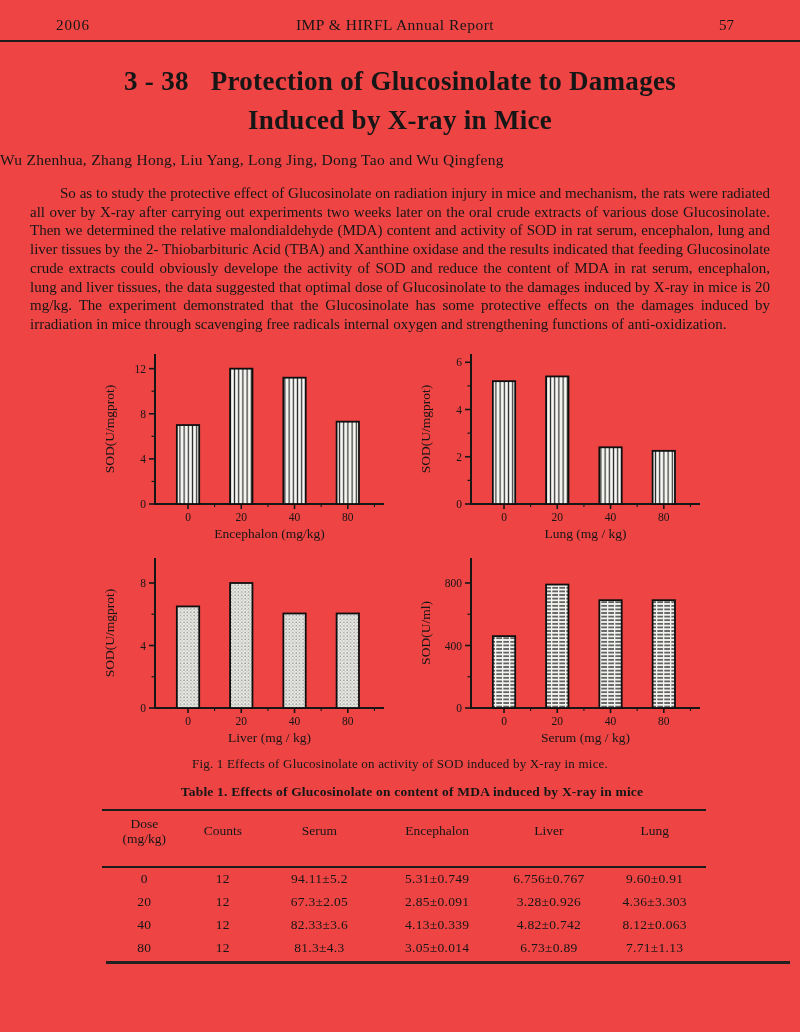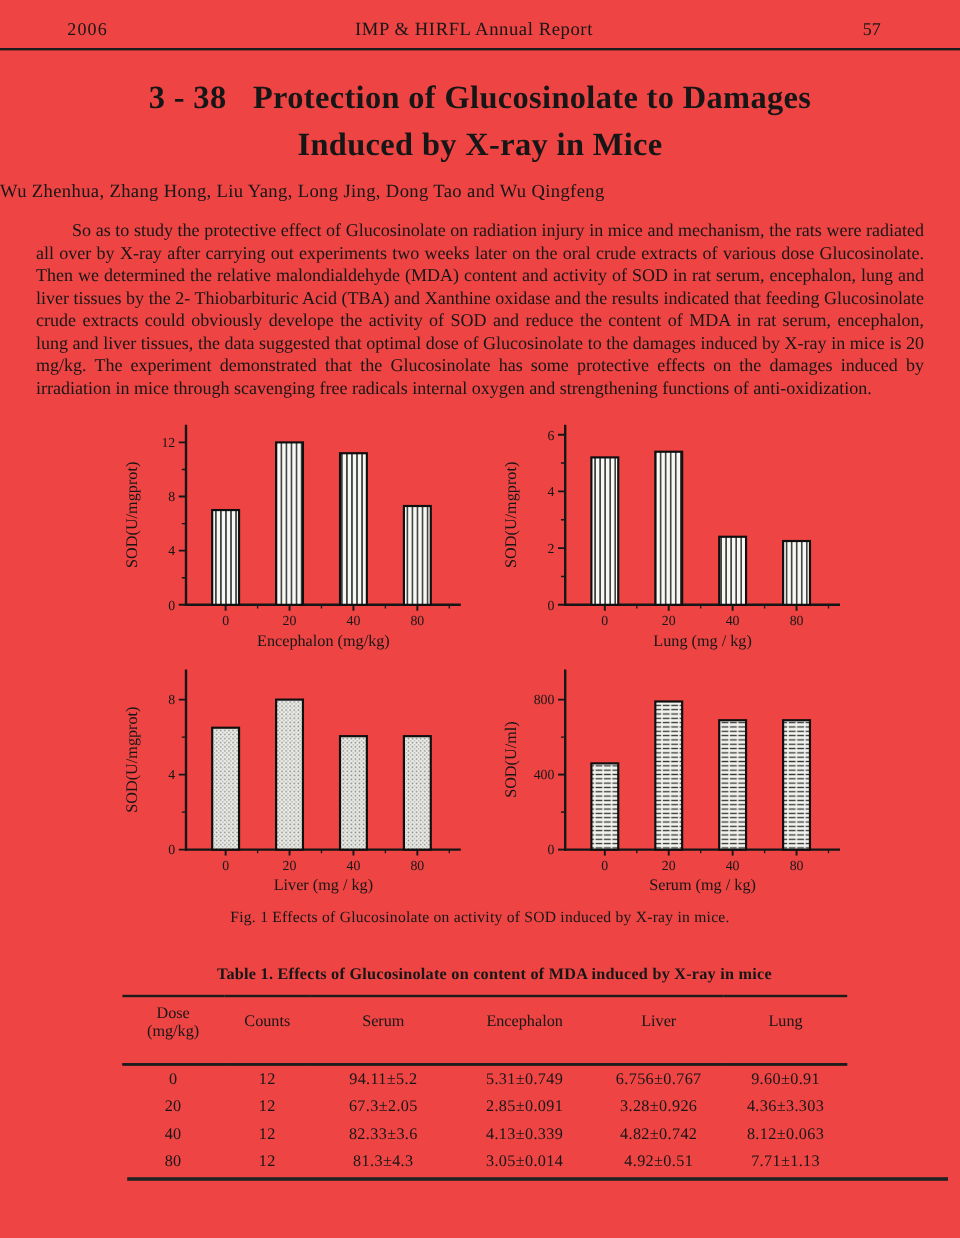--- a/index.html
+++ b/index.html
@@ -48,21 +48,21 @@
     grid-template-columns:300px 300px;
     column-gap:16px;row-gap:4px;
   }
   .fig-grid svg{display:block;}
   .fig-caption{
     margin-top:6px;text-align:center;
     font-size:13px;letter-spacing:.2px;
   }
   
   .tbl-title{
-    margin-top:32px;text-align:center;
+    margin-top:12px;text-align:center;
     font-size:13.5px;font-weight:bold;letter-spacing:.2px;padding-left:24px;
   }
   table.data{
     width:604px;margin:9px 0 0 102px;
     border-collapse:collapse;
     border-top:2.5px solid #1c1c1c;
     font-size:13.5px;
   }
   table.data th{
     font-weight:normal;
@@ -299,21 +299,21 @@
           <td>82.33±3.6</td>
           <td>4.13±0.339</td>
           <td>4.82±0.742</td>
           <td>8.12±0.063</td>
         </tr>
         <tr>
           <td>80</td>
           <td>12</td>
           <td>81.3±4.3</td>
           <td>3.05±0.014</td>
-          <td>4.92±0.51</td>
+          <td>6.73±0.89</td>
           <td>7.71±1.13</td>
         </tr>
       </tbody>
   </table>
 
   <div class="scan-line"></div>
 
 </div>
 
 </body></html>

